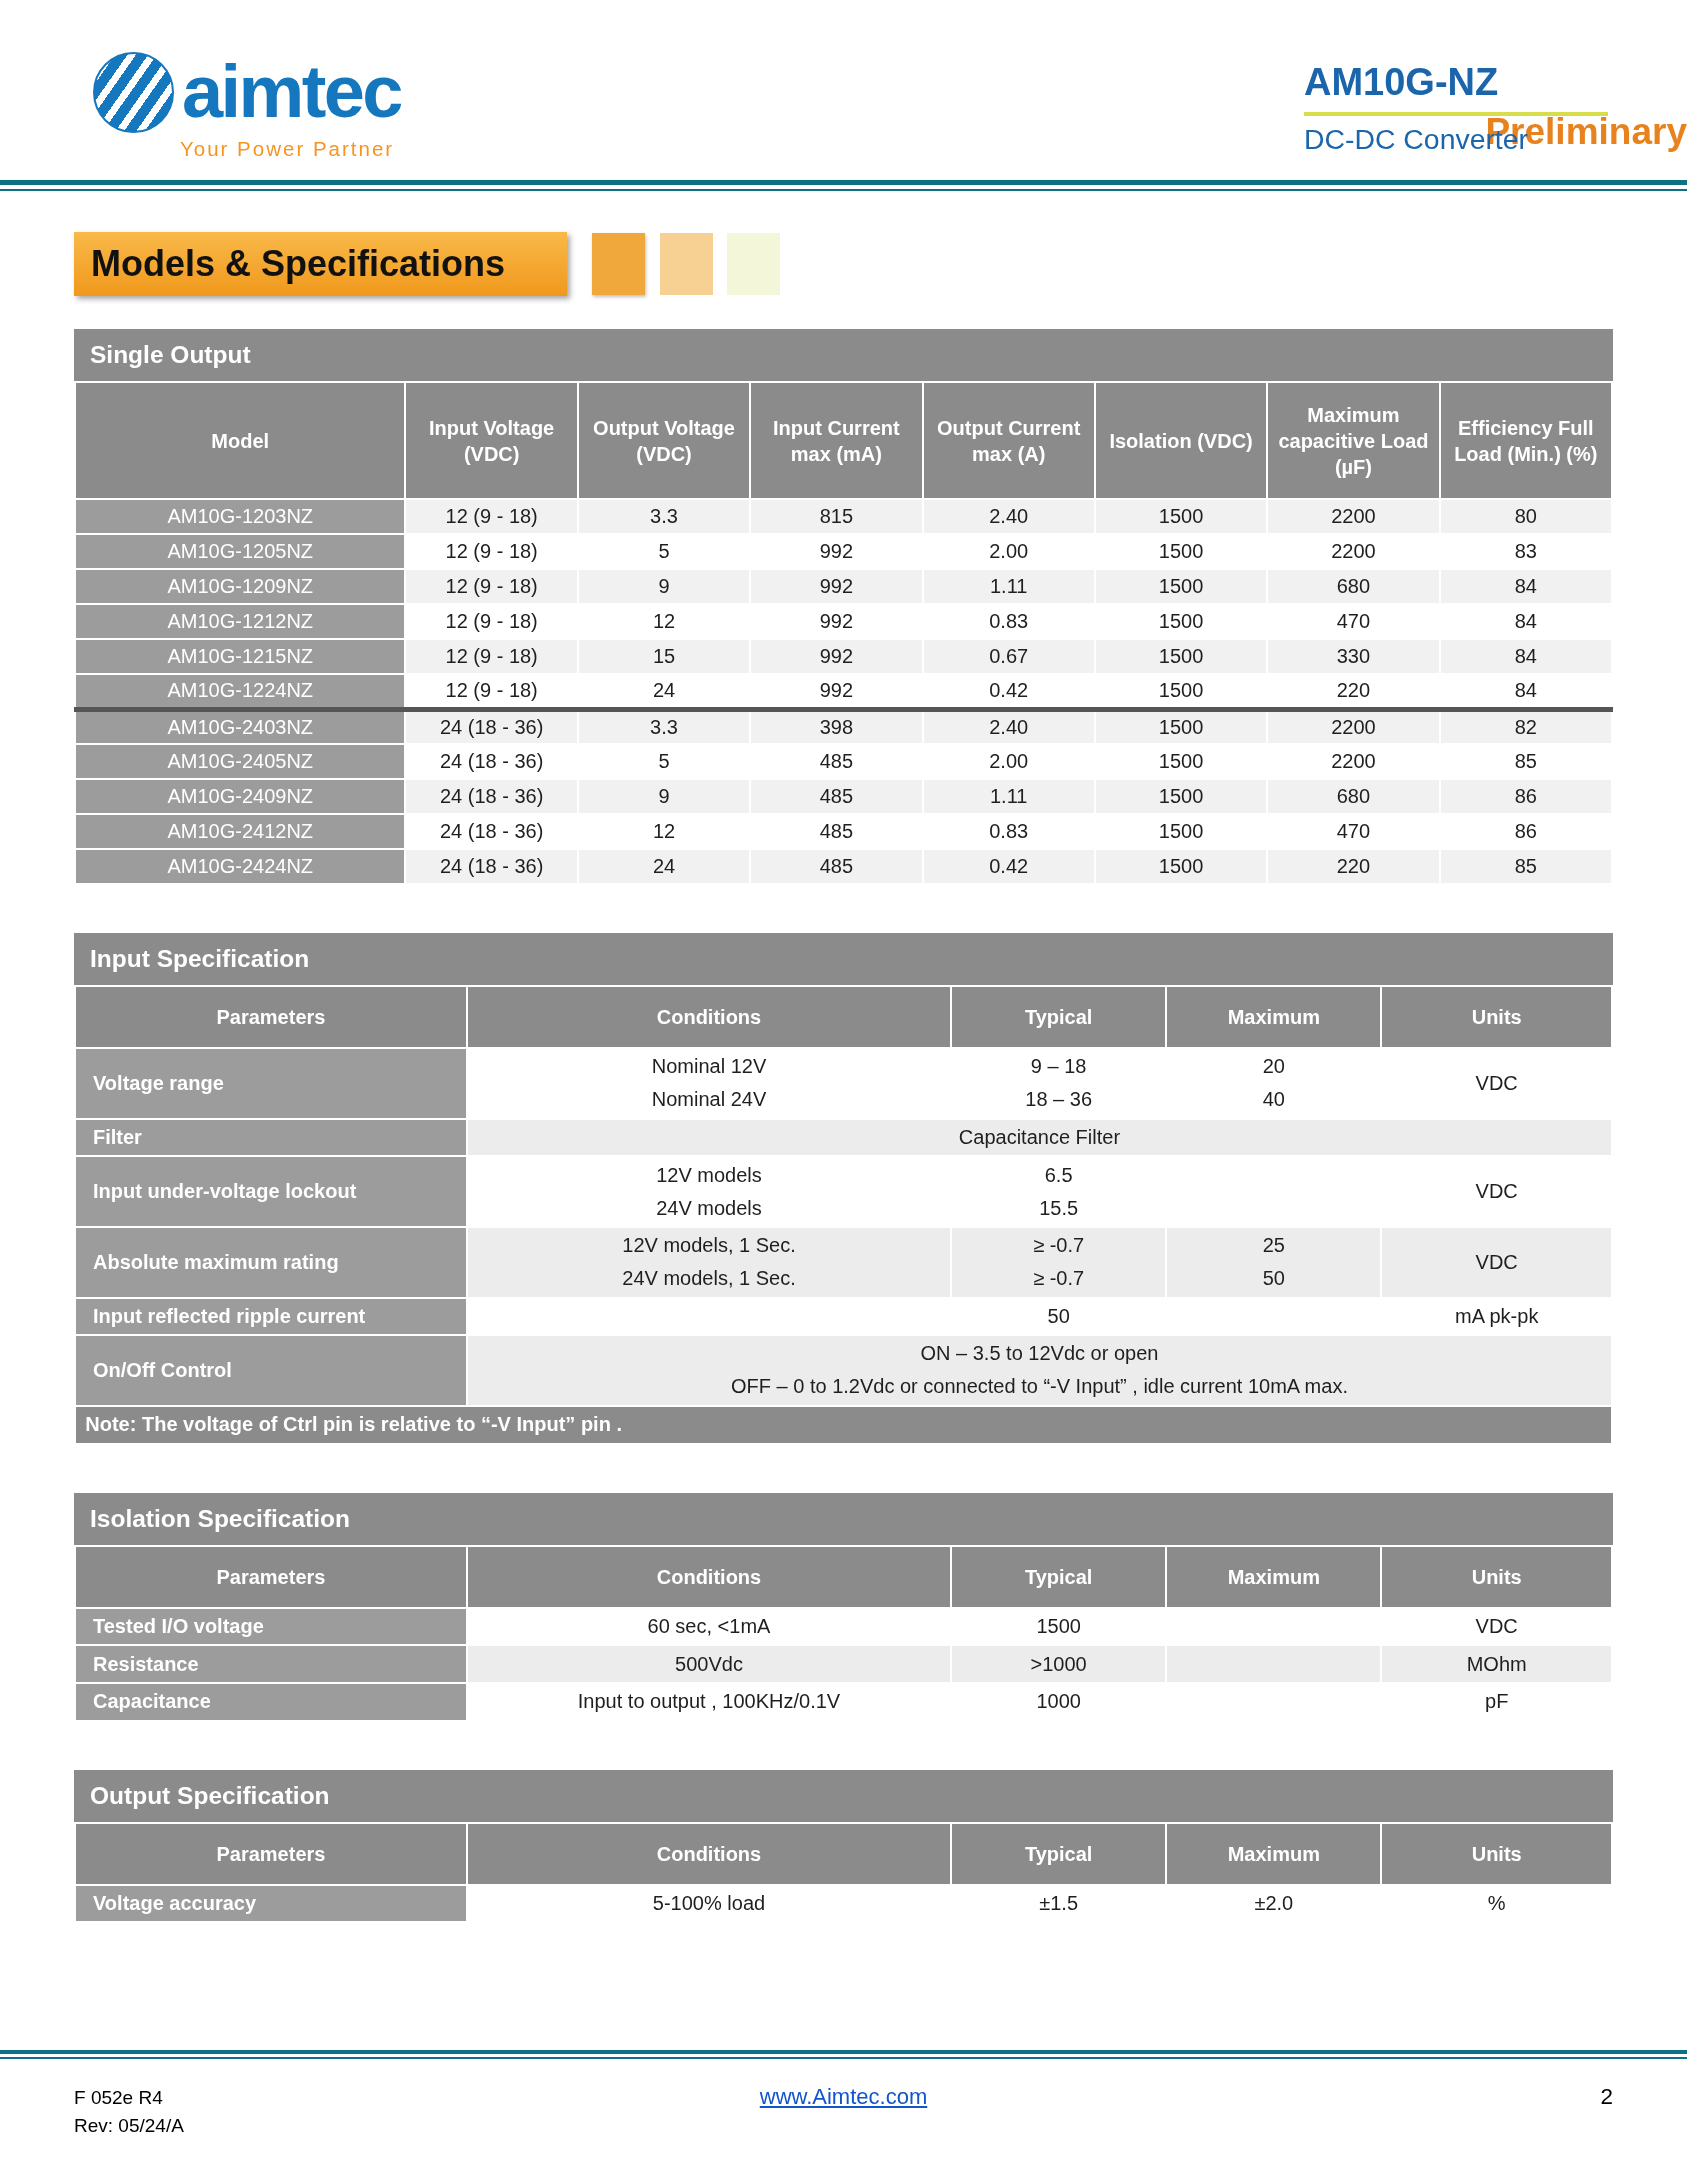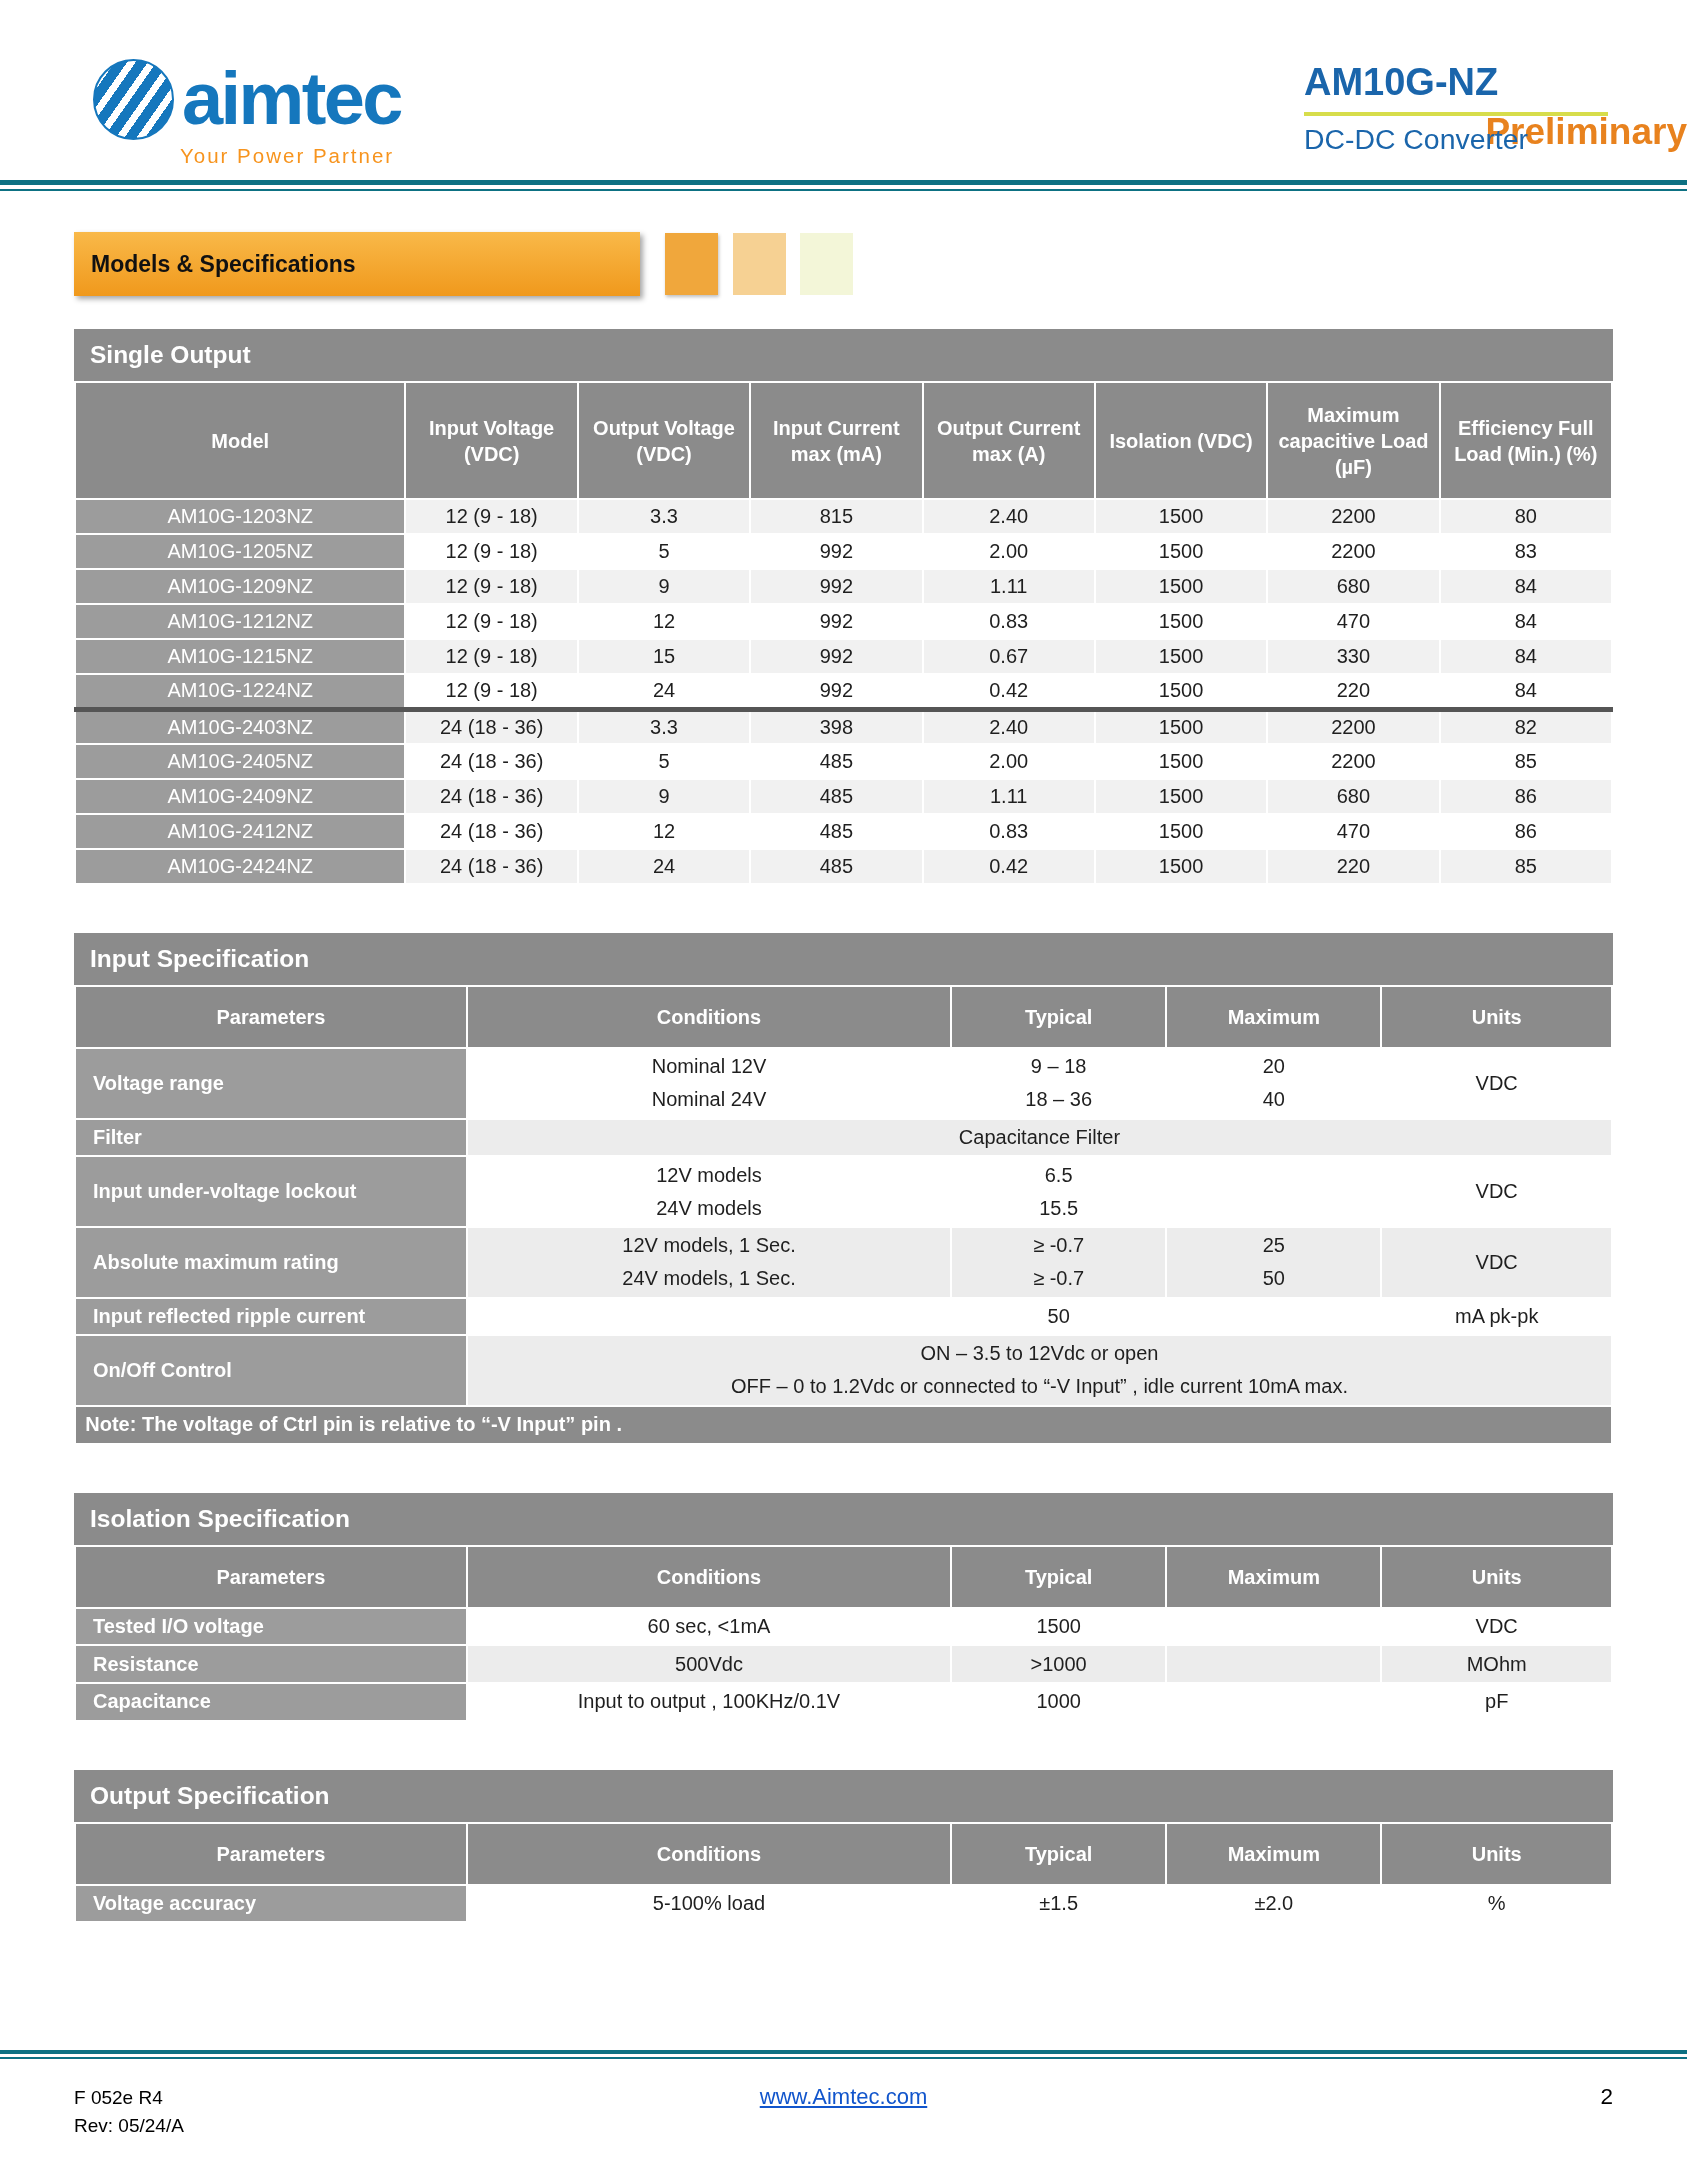--- a/index.html
+++ b/index.html
@@ -15,42 +15,42 @@
     --prelim-orange:#e8821e;
     --accent-yg:#d7dd4b;
     --link:#1155cc;
   }
   *{box-sizing:border-box;}
   body{margin:0;background:#ffffff;font-family:"Liberation Sans", sans-serif;color:var(--ink);}
   .page{width:1687px;height:2183px;position:relative;background:#fff;overflow:hidden;}
 
   
   .top{position:relative;height:180px;}
-  .logo{position:absolute;left:93px;top:59px;}
+  .logo{position:absolute;left:93px;top:52px;}
   .logo-row{display:flex;align-items:center;gap:8px;}
   .logo-globe{width:81px;height:81px;border-radius:50%;
     background:repeating-linear-gradient(125deg,#1577bd 0 10px,#ffffff 10px 17px);
     border:2.6px solid #1577bd;}
   .logo-text{font-size:74px;font-weight:bold;color:var(--logo-blue);line-height:0.9;letter-spacing:-2.6px;}
   .logo-tagline{margin-top:4px;margin-left:87px;color:var(--logo-orange);font-weight:normal;font-size:20.5px;letter-spacing:2px;}
   .preliminary{position:absolute;left:0;right:0;top:111px;text-align:right;font-size:37px;color:var(--prelim-orange);font-weight:bold;}
   .product-block{position:absolute;right:79px;top:61px;}
   .product-name{font-size:38px;font-weight:bold;color:var(--prod-blue);}
   .product-underline{height:4px;background:var(--accent-yg);width:304px;margin:8px auto 6.6px auto;}
   .product-type{font-size:28.4px;color:var(--prod-blue);}
   .rule-double .rule-a{height:5.3px;background:var(--teal);}
   .rule-double .rule-b{height:2.6px;background:var(--teal);margin-top:3.3px;}
 
   
   .content{padding:0 74px;}
   .banner-row{display:flex;align-items:center;margin-top:41px;height:64px;}
-  .banner{width:566px;height:64px;line-height:64px;padding-left:17px;
+  .banner{width:493px;height:64px;line-height:64px;padding-left:17px;
     background:linear-gradient(to bottom,#f9b949,#f0991c);
     box-shadow:2.6px 3.3px 5.3px rgba(0,0,0,0.35);
-    font-size:23px;font-weight:bold;color:#111;}
+    font-size:36px;font-weight:bold;color:#111;}
   .deco-squares{display:flex;gap:14.6px;margin-left:25px;align-items:center;}
   .sq{width:53px;height:62px;display:inline-block;}
   .sq1{background:#f0a73c;box-shadow:1.3px 2px 3.3px rgba(0,0,0,0.25);}
   .sq2{background:#f6d193;}
   .sq3{background:#f3f6d8;}
 
   .table-block{margin-top:33px;}
   .gap-lg{margin-top:48px;}
   .table-title{background:var(--gray-head);color:#fff;font-weight:bold;font-size:24.5px;height:52px;line-height:52px;padding-left:16px;}
   table{border-collapse:collapse;width:100%;table-layout:fixed;}

